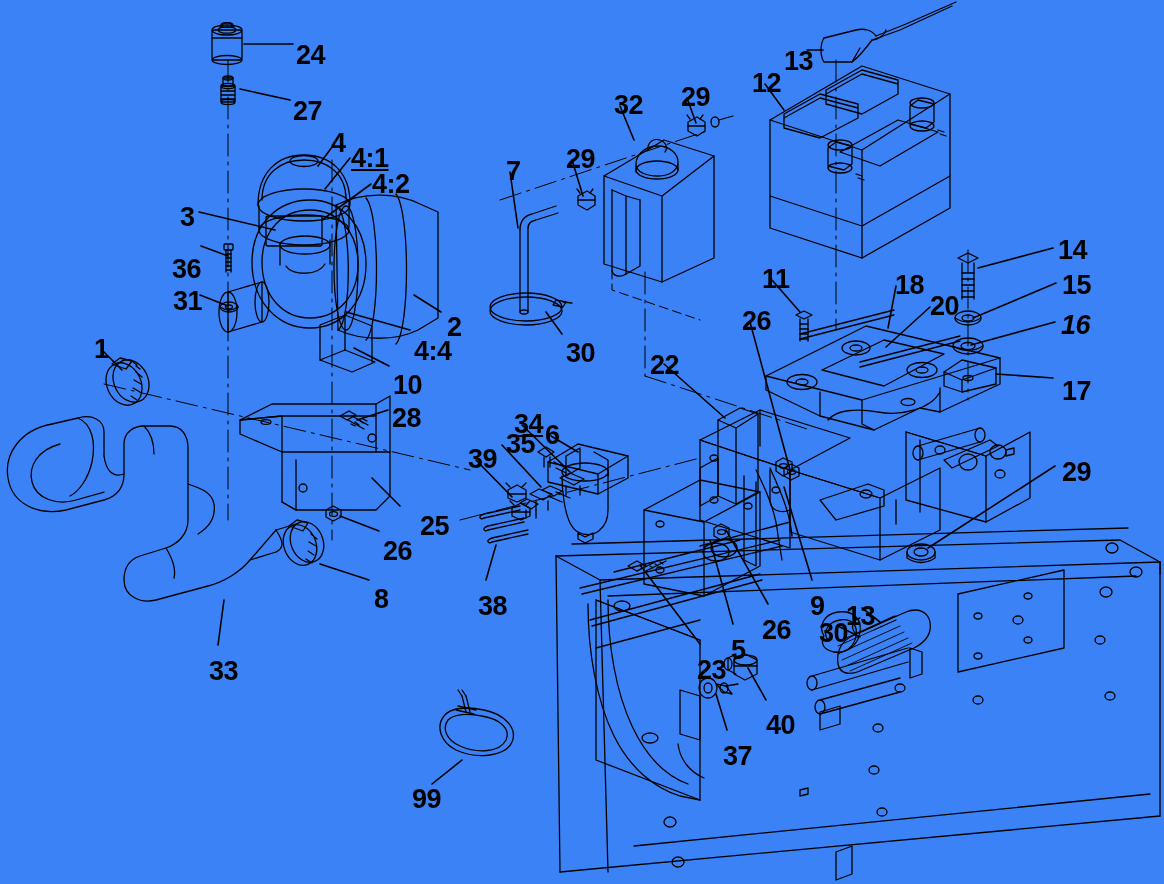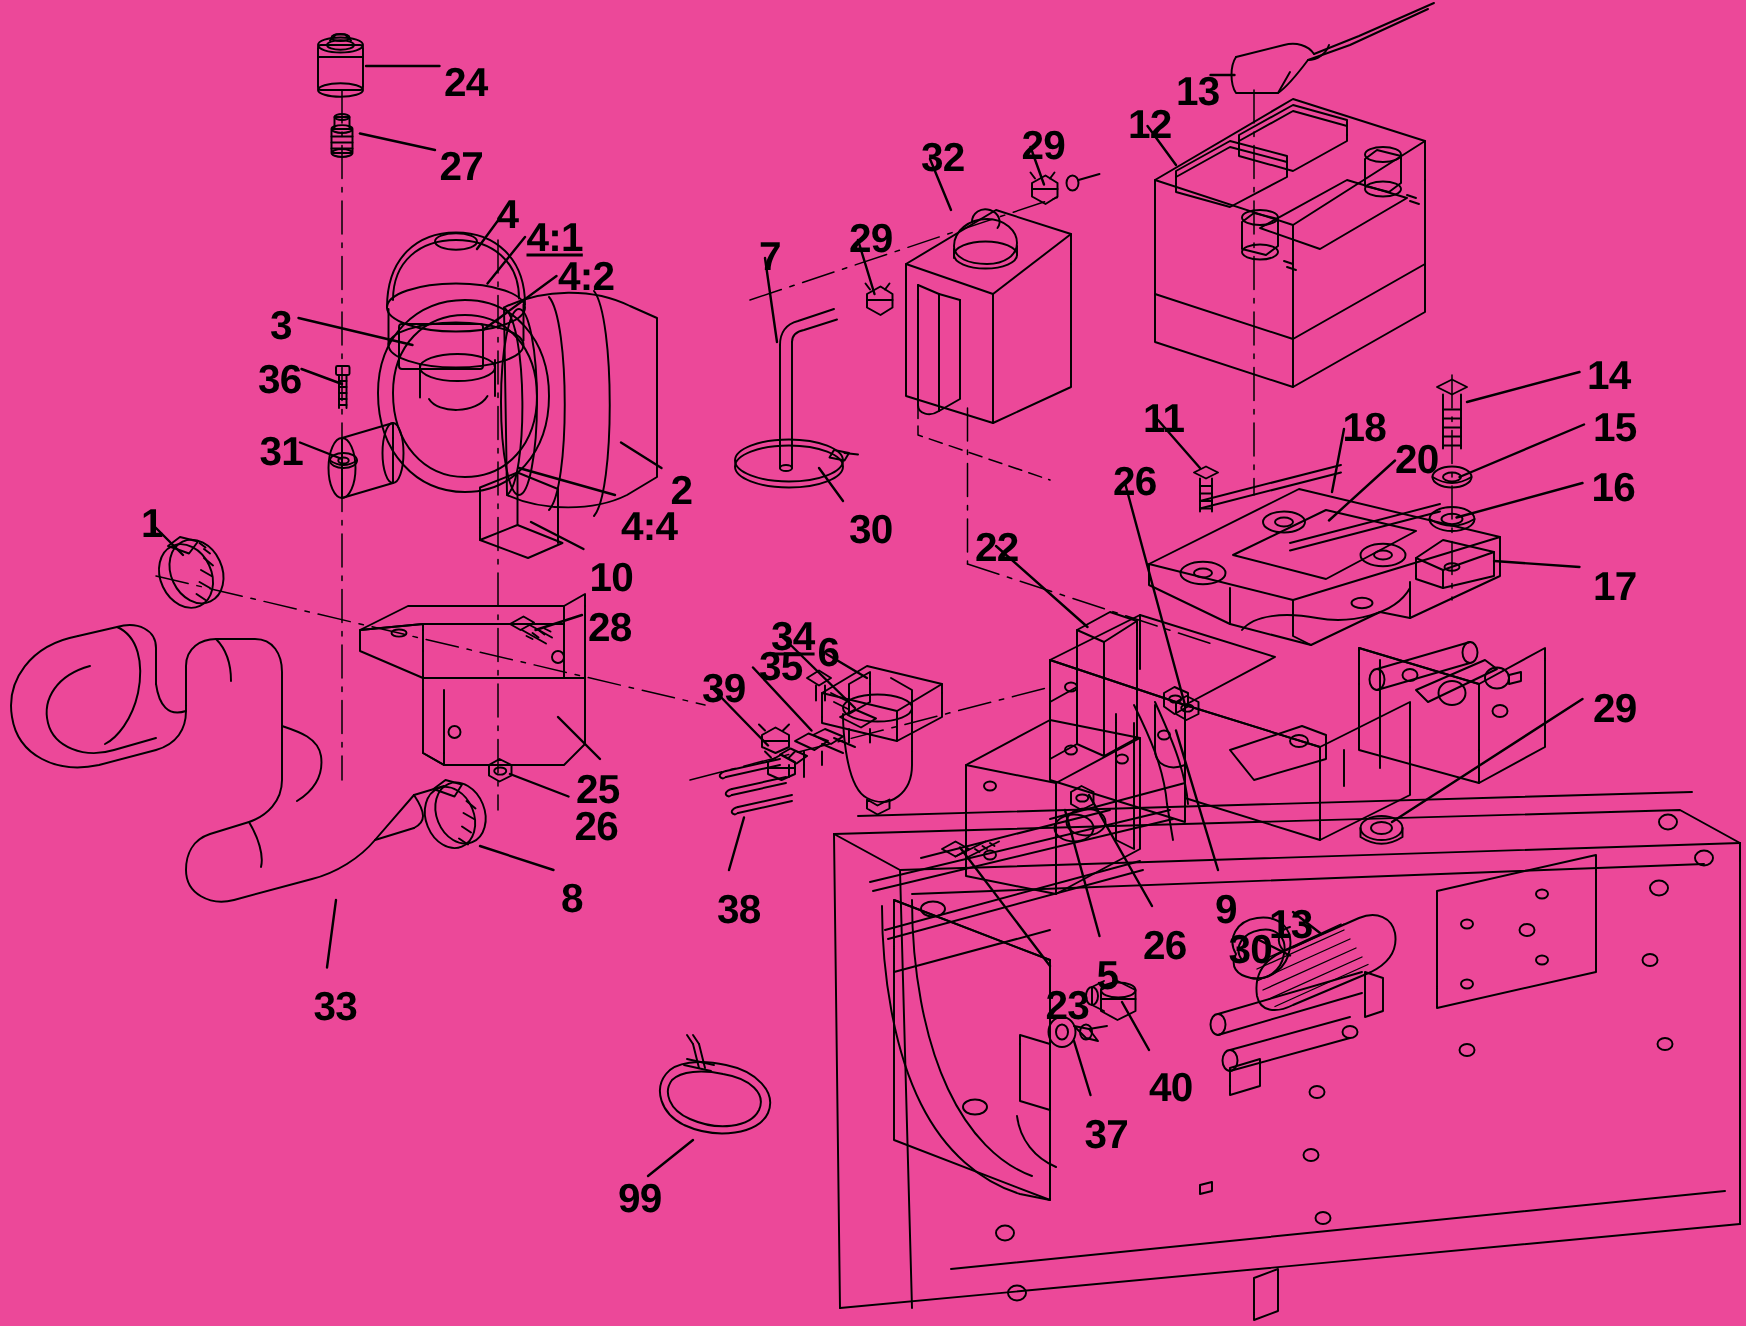--- a/index.html
+++ b/index.html
@@ -1,21 +1,21 @@
 <!DOCTYPE html>
 <html><head>
 <meta charset="utf-8">
 <title>Exploded Parts Diagram</title>
 <style>
   html,body{margin:0;padding:0;background:#ffffff;}
   body{font-family:"Liberation Sans", sans-serif;}
   #sheet{
     position:relative;
     width:1164px;height:884px;
-    background:#ec4899;
+    background:#3b82f6;
     overflow:hidden;
   }
   #artwork{position:absolute;left:0;top:0;width:1164px;height:884px;}
   .callout{
     position:absolute;
     font-family:"Liberation Sans", sans-serif;
     font-size:27px;
     font-weight:700;
     color:#000000;
     letter-spacing:-0.5px;
@@ -581,41 +581,41 @@
     </g>
 
   </svg>
 
   <div class="callout" style="left:296px;top:42px;">24</div>
   <div class="callout" style="left:293px;top:98px;">27</div>
   <div class="callout" style="left:331px;top:130px;">4</div>
   <div class="callout" style="left:351px;top:145px;text-decoration:underline;">4:1</div>
   <div class="callout" style="left:372px;top:171px;">4:2</div>
   <div class="callout" style="left:180px;top:204px;">3</div>
-  <div class="callout" style="left:172px;top:240px;">36</div>
+  <div class="callout" style="left:172px;top:256px;">36</div>
   <div class="callout" style="left:173px;top:288px;">31</div>
   <div class="callout" style="left:447px;top:314px;">2</div>
   <div class="callout" style="left:414px;top:338px;">4:4</div>
   <div class="callout" style="left:393px;top:372px;">10</div>
   <div class="callout" style="left:94px;top:336px;">1</div>
   <div class="callout" style="left:392px;top:405px;">28</div>
-  <div class="callout" style="left:384px;top:513px;">25</div>
+  <div class="callout" style="left:420px;top:513px;">25</div>
   <div class="callout" style="left:383px;top:538px;">26</div>
   <div class="callout" style="left:374px;top:586px;">8</div>
   <div class="callout" style="left:209px;top:658px;">33</div>
   <div class="callout" style="left:506px;top:158px;">7</div>
   <div class="callout" style="left:566px;top:146px;">29</div>
   <div class="callout" style="left:681px;top:84px;">29</div>
   <div class="callout" style="left:566px;top:340px;">30</div>
   <div class="callout" style="left:614px;top:92px;">32</div>
   <div class="callout" style="left:784px;top:48px;">13</div>
   <div class="callout" style="left:752px;top:70px;text-align:center;">12</div>
   <div class="callout" style="left:1058px;top:237px;">14</div>
   <div class="callout" style="left:1062px;top:272px;">15</div>
-  <div class="callout" style="left:1061px;top:312px;">16</div>
+  <div class="callout" style="left:1061px;top:312px;font-style:italic;">16</div>
   <div class="callout" style="left:1062px;top:378px;">17</div>
   <div class="callout" style="left:762px;top:266px;">11</div>
   <div class="callout" style="left:895px;top:272px;">18</div>
   <div class="callout" style="left:930px;top:293px;">20</div>
   <div class="callout" style="left:742px;top:308px;">26</div>
   <div class="callout" style="left:650px;top:352px;">22</div>
   <div class="callout" style="left:545px;top:422px;">6</div>
   <div class="callout" style="left:514px;top:411px;text-decoration:underline;">34</div>
   <div class="callout" style="left:506px;top:431px;">35</div>
   <div class="callout" style="left:468px;top:446px;">39</div>

